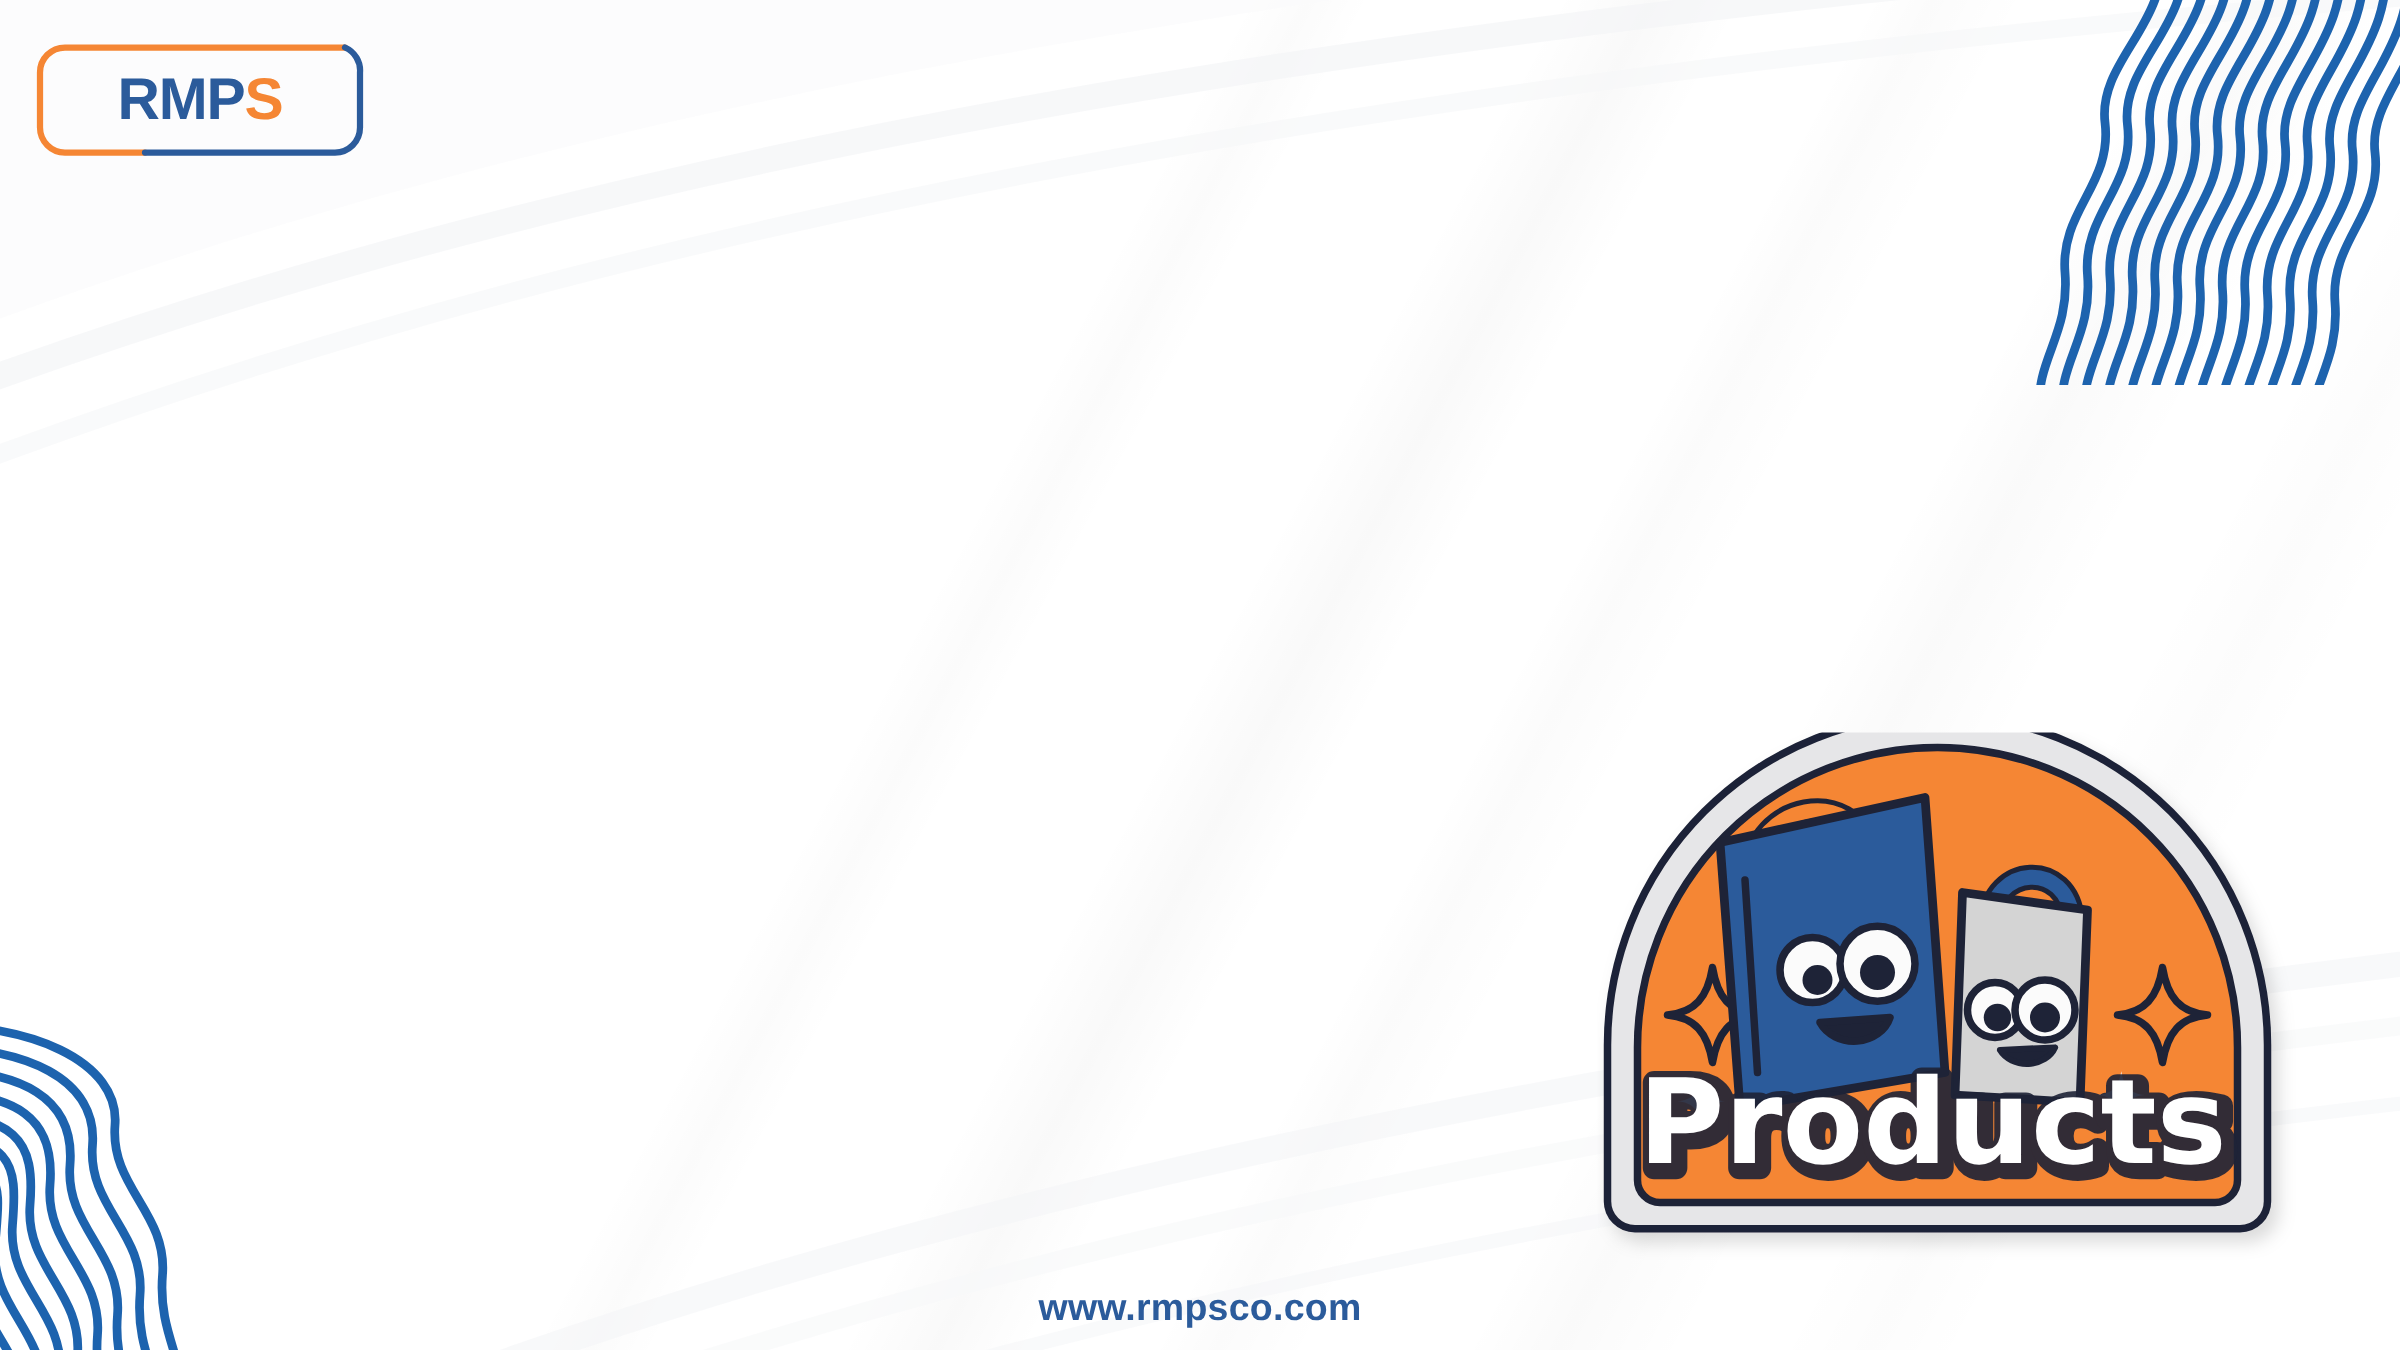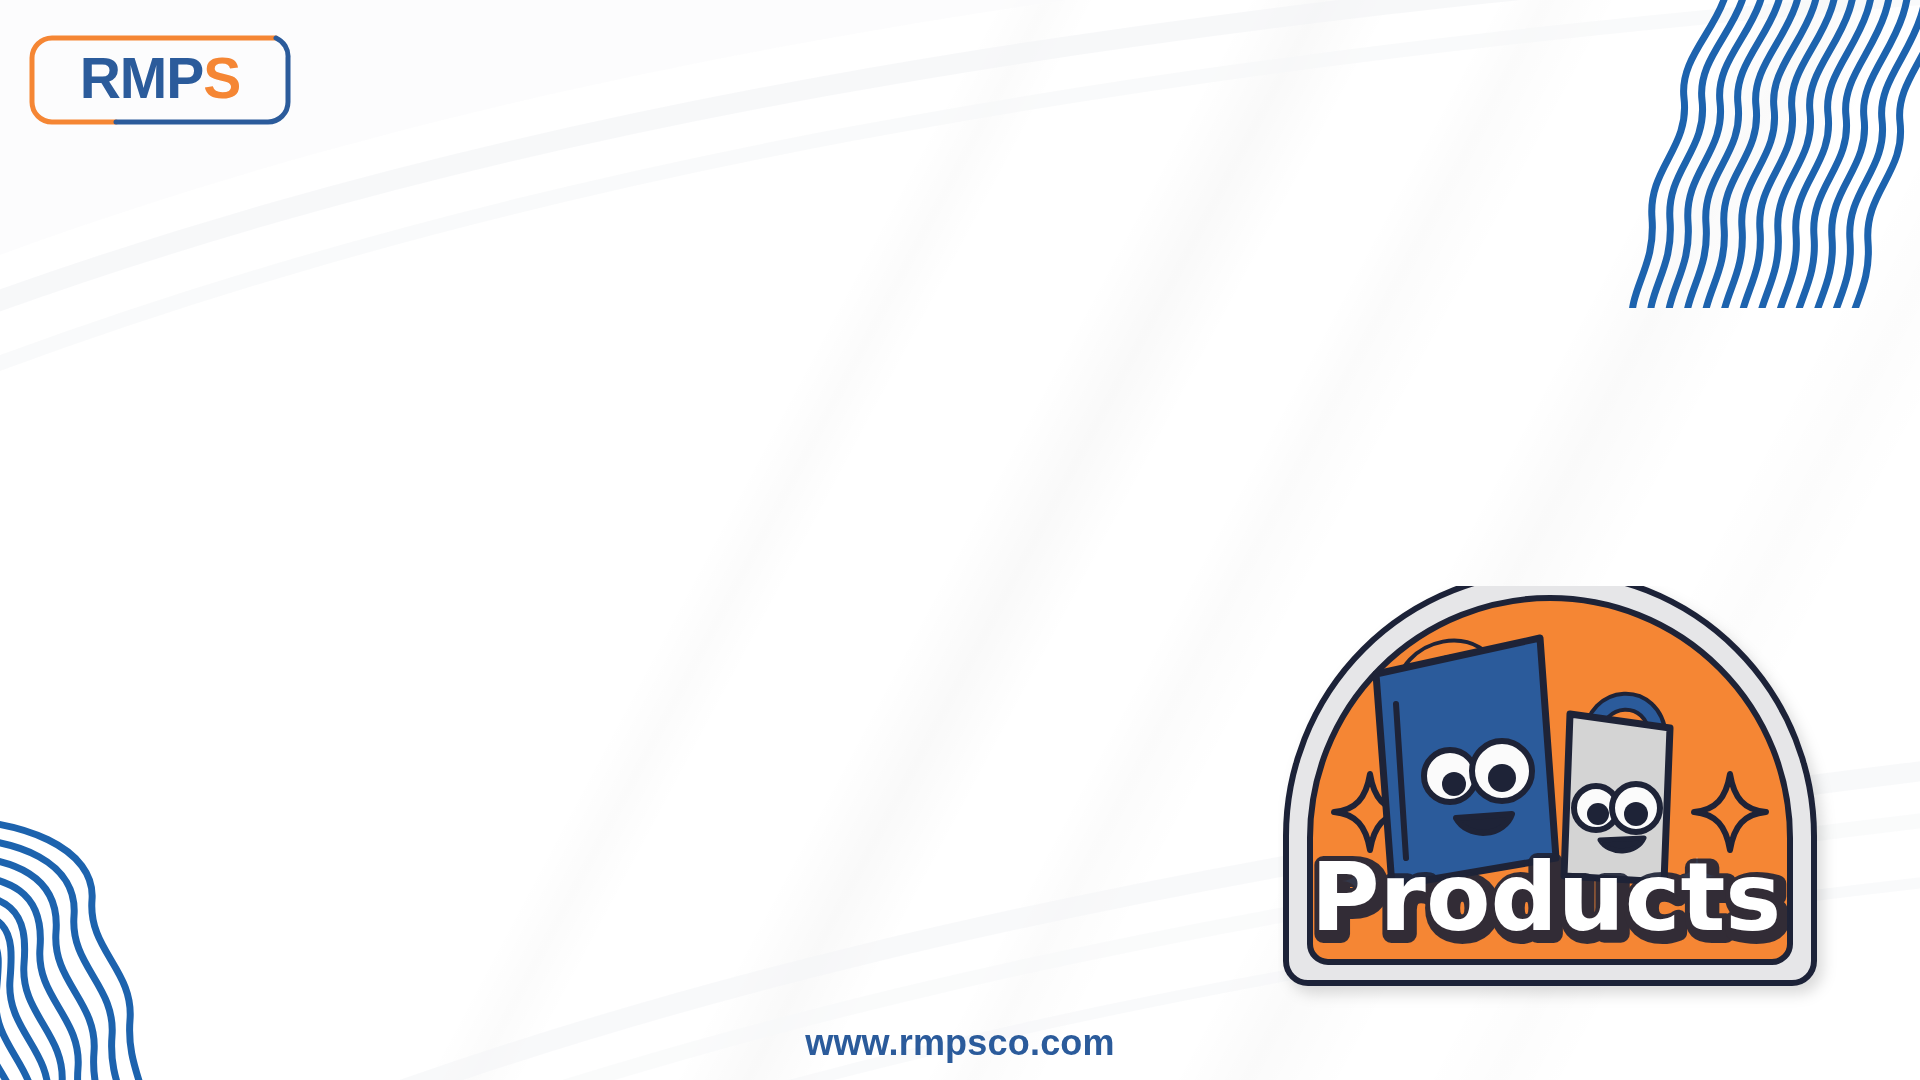--- a/index.html
+++ b/index.html
@@ -50,21 +50,21 @@
   
   .logo {
     position:absolute;
     left:24px; top:30px;
     width:272px; height:100px;
   }
   .logo-frame { position:absolute; inset:0; }
   .logo-text {
     position:absolute; inset:0;
     display:flex; align-items:center; justify-content:center;
-    font-size:57px; font-weight:bold;
+    font-size:47px; font-weight:bold;
     letter-spacing:-1px;
     line-height:1;
     padding-bottom:3px;
   }
   .logo-rmp { color:#2B5B9B; }
   .logo-s { color:#F58634; }
 
   
   .title {
     position:absolute;
@@ -84,21 +84,21 @@
     left:1278px; top:586px;
     width:600px; height:440px;
   }
 
   
   .footer {
     position:absolute;
     left:0; right:0;
     bottom:16px;
     text-align:center;
-    font-size:36px;
+    font-size:30px;
     font-weight:bold;
     color:#2B5B9B;
     letter-spacing:.2px;
   }
 </style>
 </head>
 <body>
 
 <div id="slide">
 

